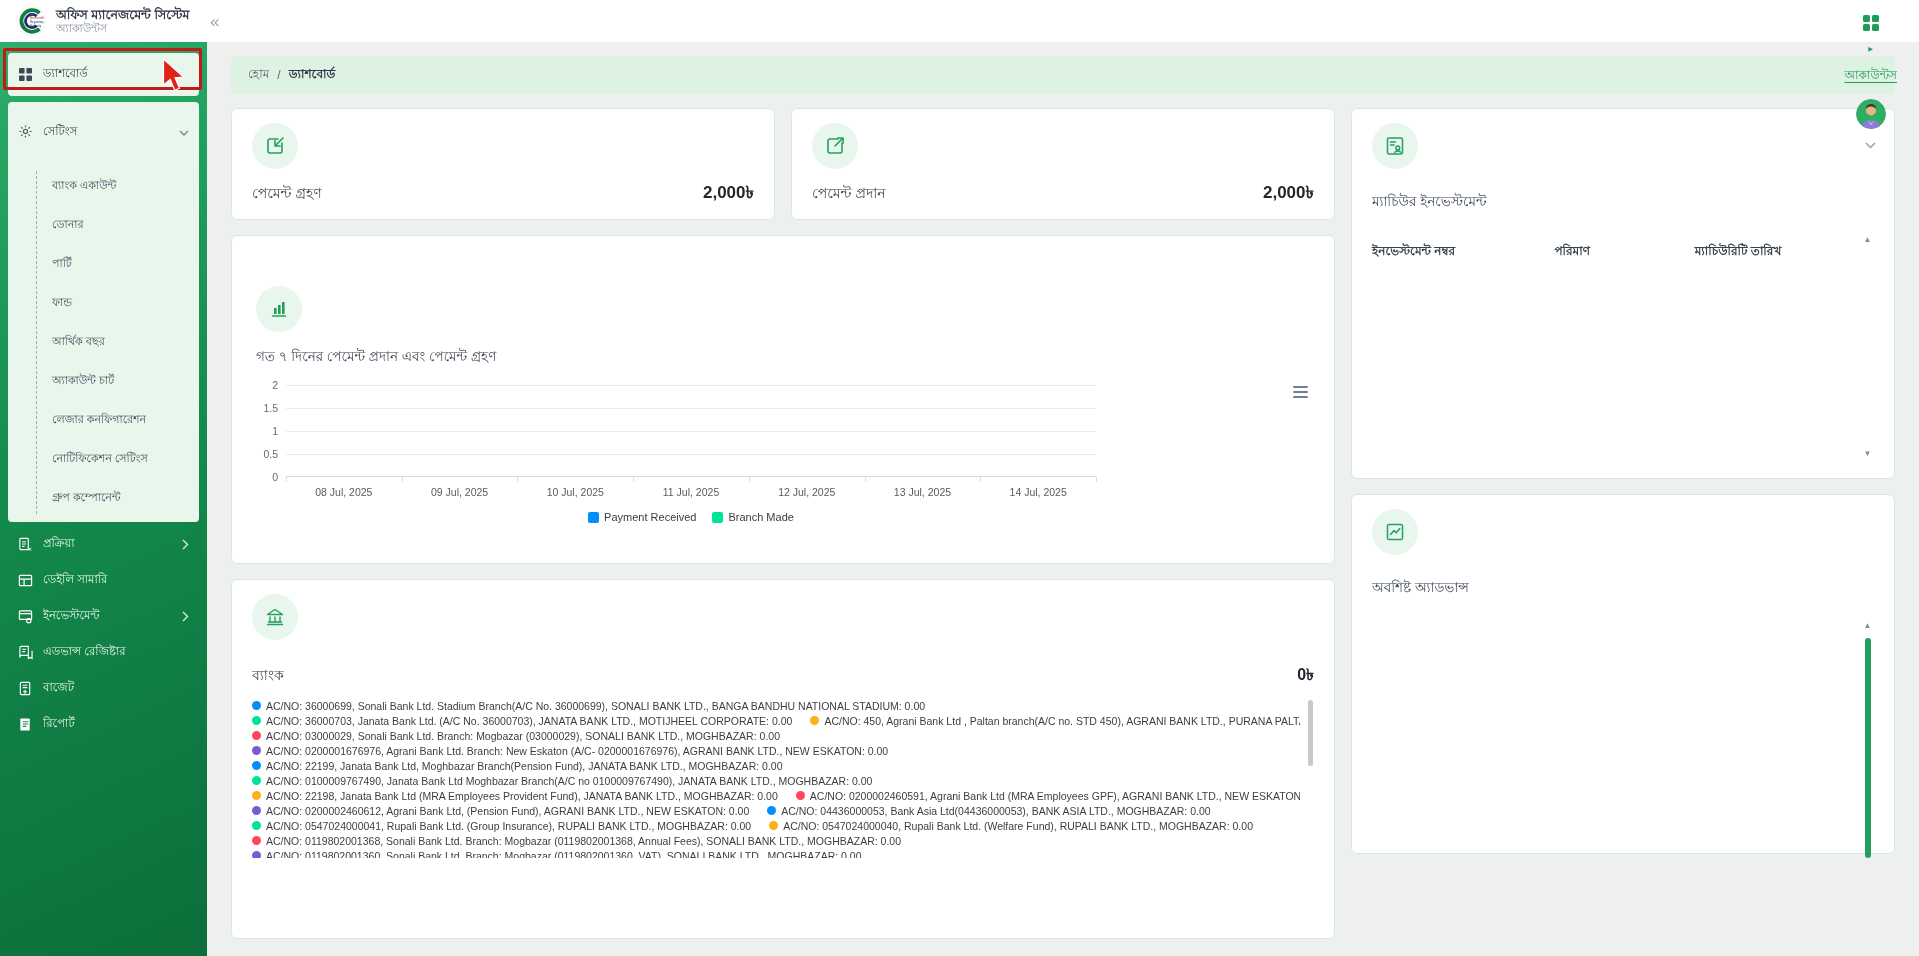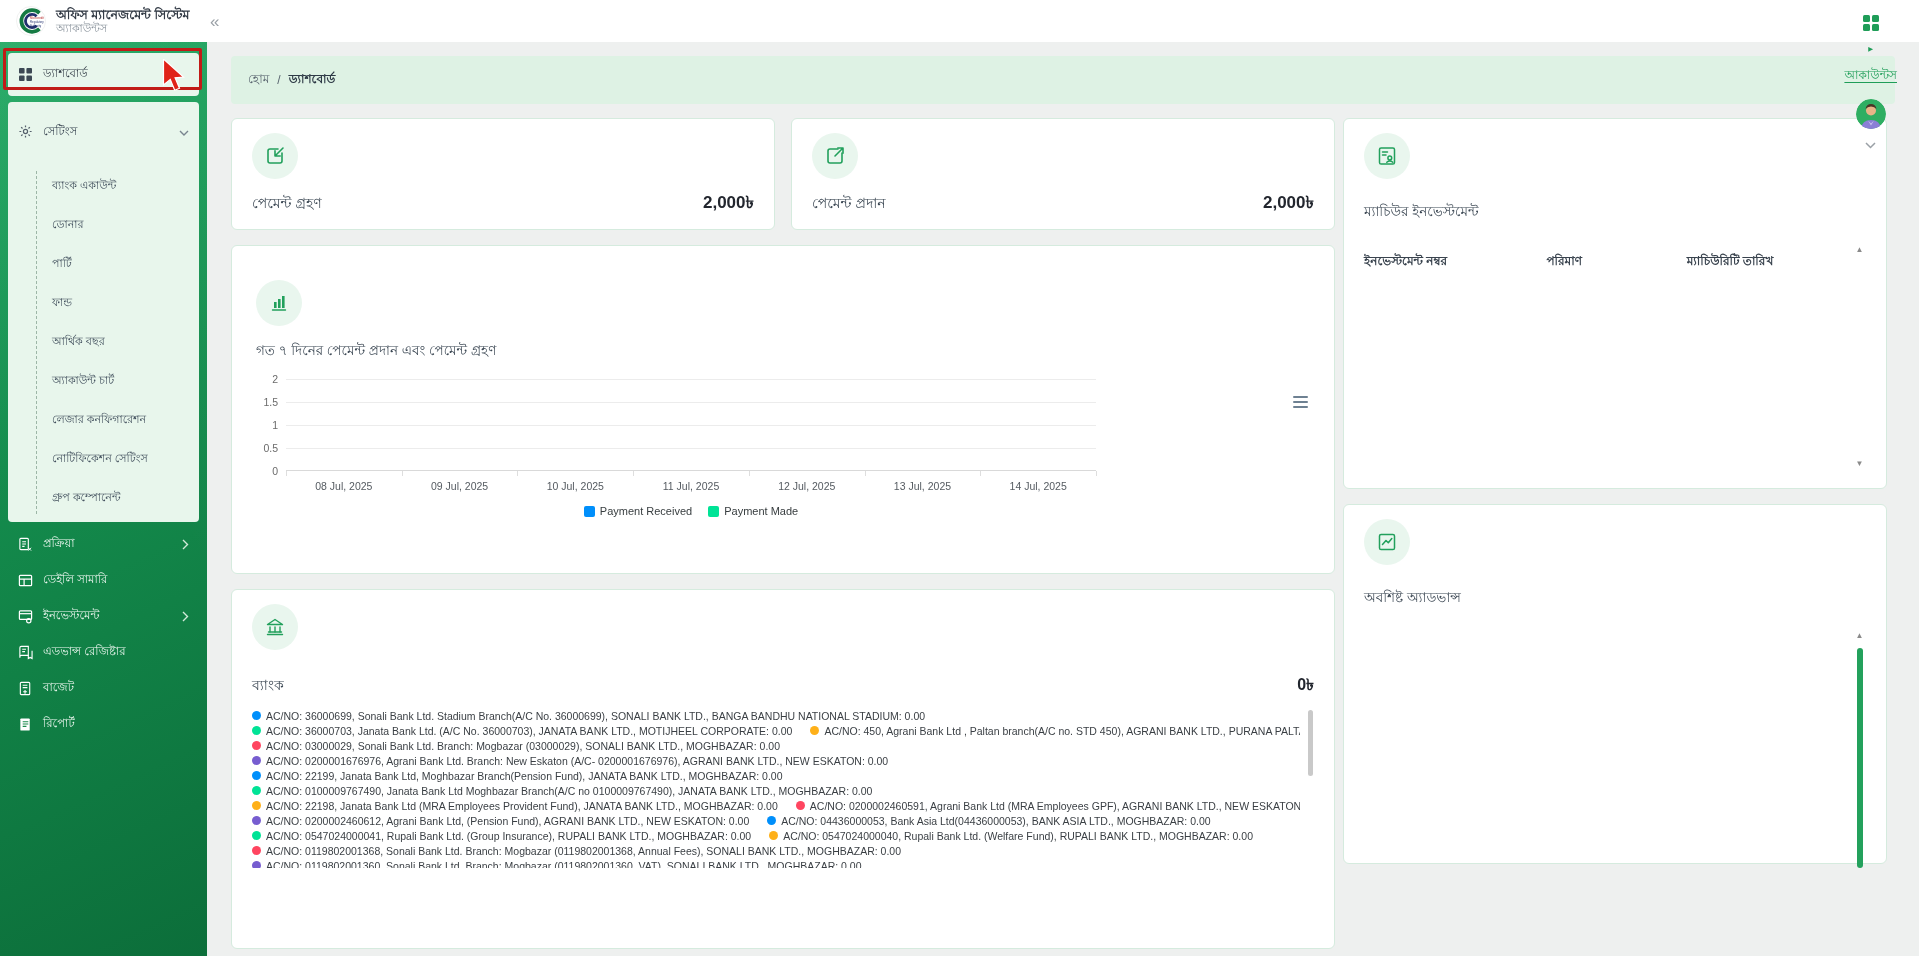--- a/index.html
+++ b/index.html
@@ -34,38 +34,38 @@
   .s-group-head { display:flex; align-items:center; gap:10px; padding:21px 10px; color:#3c4854; font-size:11.5px; cursor:pointer; }
   .s-group-head .chev { margin-left:auto; display:flex; }
   .s-sub { margin-left:28px; border-left:1px dashed #9cb6a6; }
   .s-sub-item { padding:6px 0 6px 15px; font-size:11px; color:#3e4c5a; cursor:pointer;margin-top:8px; }
 
   .anno-box { position:absolute; left:3px; top:6px; width:199px; height:42px; border:3px solid #c11b17; border-radius:2px; pointer-events:none; z-index:5; }
   .anno-cursor { position:absolute; left:161px; top:17px; z-index:6; pointer-events:none; }
 
   
   .main { position:absolute; top:42px; left:207px; width:1712px; height:914px; padding:14px 24px 0 24px; }
-  .breadcrumb { height:48px; background:#def2e4; border-radius:4px; display:flex; align-items:center; gap:8px;
+  .breadcrumb { height:38px; background:#def2e4; border-radius:4px; display:flex; align-items:center; gap:8px;
     padding:0 17px; font-size:12px; color:#5a6670; margin-bottom:14px; }
   .bc-current { font-weight:bold; color:#2e3a46; }
 
-  .content { display:flex; gap:8px; }
+  .content { display:flex; gap:16px; }
   .col-left { width:1104px; }
   .col-right { width:544px; }
   .card { background:#fff; border:1px solid #d5ebde; border-radius:6px; }
 
   .icon-circle { width:46px; height:46px; border-radius:50%; background:#e9f6ee; display:flex; align-items:center; justify-content:center; flex:none; }
 
   .pay-row { display:flex; gap:16px; margin-bottom:15px; }
   .pay-card { flex:1; height:112px; padding:14px 20px; position:relative; }
   .pay-label { position:absolute; left:20px; bottom:13px; font-size:14px; color:#3c4854; }
   .pay-value { position:absolute; right:20px; bottom:12px; font-size:17px; font-weight:bold; color:#22262e; }
 
   
-  .chart-card { height:329px; margin-bottom:15px; padding:4px 24px; position:relative; }
+  .chart-card { height:329px; margin-bottom:15px; padding:20px 24px; position:relative; }
   .chart-card .icon-circle { margin-top:30px; }
   .chart-title { margin-top:14px; font-size:13.5px; color:#3c4854; }
   .apex-menu { position:absolute; right:26px; top:150px; width:15px; cursor:pointer; display:flex; flex-direction:column; gap:3px; }
   .apex-menu i { display:block; height:2px; background:#6e8192; border-radius:1px; }
   .chart-area { width:840px; margin-top:16px; }
   .plot { display:flex; }
   .ylabels { width:30px; position:relative; height:92px; }
   .ylabels span { position:absolute; right:8px; transform:translateY(-50%); font-size:10.5px; color:#6b6b6b; }
   .grid { flex:1; position:relative; height:92px; }
   .gridline { position:absolute; left:0; right:0; height:1px; background:#ececec; }
@@ -393,21 +393,21 @@
               <div>13 Jul, 2025</div>
               <div>14 Jul, 2025</div>
             </div>
           <div class="legend">
               <div class="li">
                 <span class="mk" style="background:#008FFB"></span>
     <span>Payment Received</span>
               </div>
               <div class="li">
                 <span class="mk" style="background:#00E396"></span>
-    <span>Payment Made</span>
+    <span>Branch Made</span>
               </div>
             </div>
         </div>
       </section>
 
       <section class="card bank-card">
         <div class="icon-circle">
           <svg width="22" height="22" viewBox="0 0 22 22" fill="none" stroke="#22a05c" stroke-width="1.4" stroke-linecap="round" stroke-linejoin="round">
             <path d="M3.5 8.5 L11 3.5 L18.5 8.5 Z"></path>
             <path d="M6 11 v5 M11 11 v5 M16 11 v5"></path>

